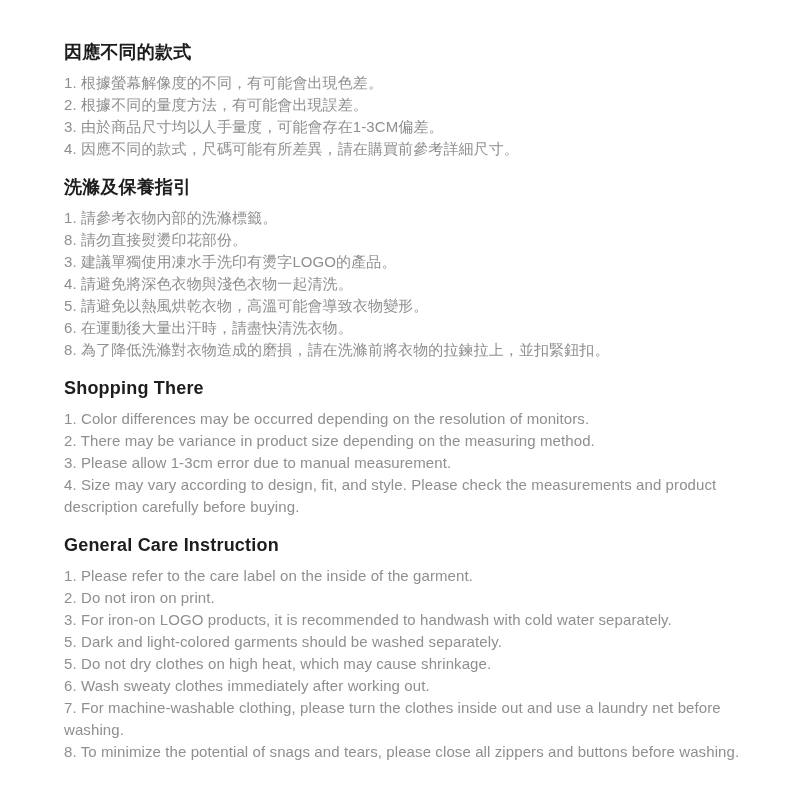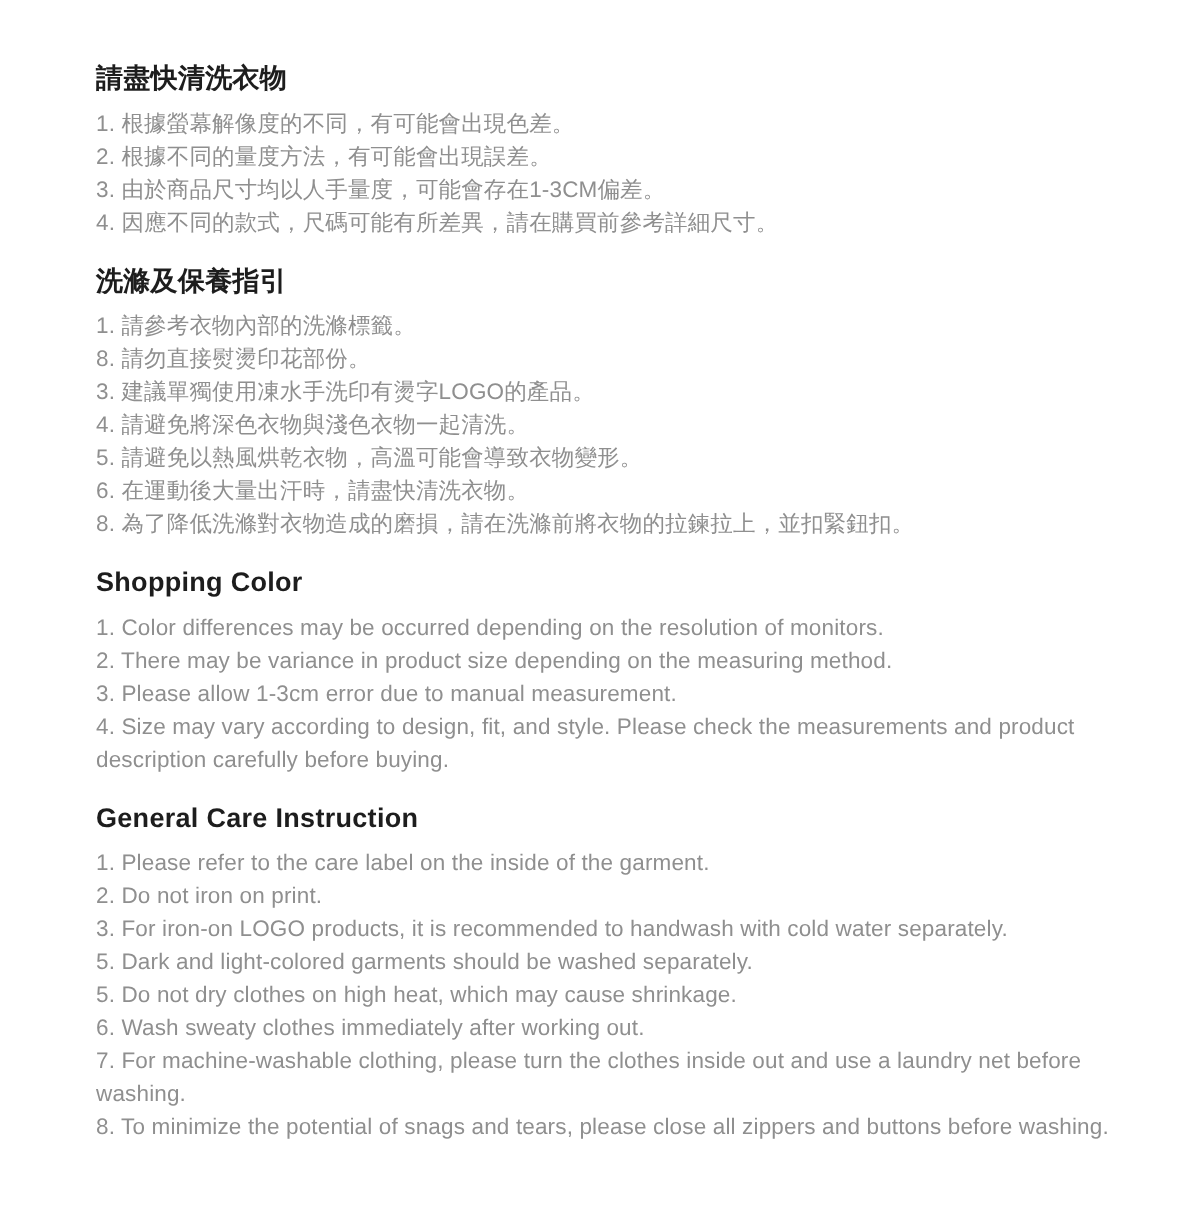--- a/index.html
+++ b/index.html
@@ -38,21 +38,21 @@
     color: #8f8f8f;
     letter-spacing: 0.1px;
   }
 </style>
 </head>
 <body>
 
 <div class="page">
 
   <section class="section">
-    <h2 class="section-heading">請盡快清洗衣物</h2>
+    <h2 class="section-heading">因應不同的款式</h2>
     <ol class="notice-list">
         <li class="item">1. 根據螢幕解像度的不同，有可能會出現色差。</li>
         <li class="item">2. 根據不同的量度方法，有可能會出現誤差。</li>
         <li class="item">3. 由於商品尺寸均以人手量度，可能會存在1-3CM偏差。</li>
         <li class="item">4. 因應不同的款式，尺碼可能有所差異，請在購買前參考詳細尺寸。</li>
       </ol>
   </section>
 
   <section class="section">
     <h2 class="section-heading">洗滌及保養指引</h2>
@@ -61,21 +61,21 @@
         <li class="item">8. 請勿直接熨燙印花部份。</li>
         <li class="item">3. 建議單獨使用凍水手洗印有燙字LOGO的產品。</li>
         <li class="item">4. 請避免將深色衣物與淺色衣物一起清洗。</li>
         <li class="item">5. 請避免以熱風烘乾衣物，高溫可能會導致衣物變形。</li>
         <li class="item">6. 在運動後大量出汗時，請盡快清洗衣物。</li>
         <li class="item">8. 為了降低洗滌對衣物造成的磨損，請在洗滌前將衣物的拉鍊拉上，並扣緊鈕扣。</li>
       </ol>
   </section>
 
   <section class="section">
-    <h2 class="section-heading">Shopping Color</h2>
+    <h2 class="section-heading">Shopping There</h2>
     <ol class="notice-list">
         <li class="item">1. Color differences may be occurred depending on the resolution of monitors.</li>
         <li class="item">2. There may be variance in product size depending on the measuring method.</li>
         <li class="item">3. Please allow 1-3cm error due to manual measurement.</li>
         <li class="item">4. Size may vary according to design, fit, and style. Please check the measurements and product description carefully before buying.</li>
       </ol>
   </section>
 
   <section class="section">
     <h2 class="section-heading">General Care Instruction</h2>

